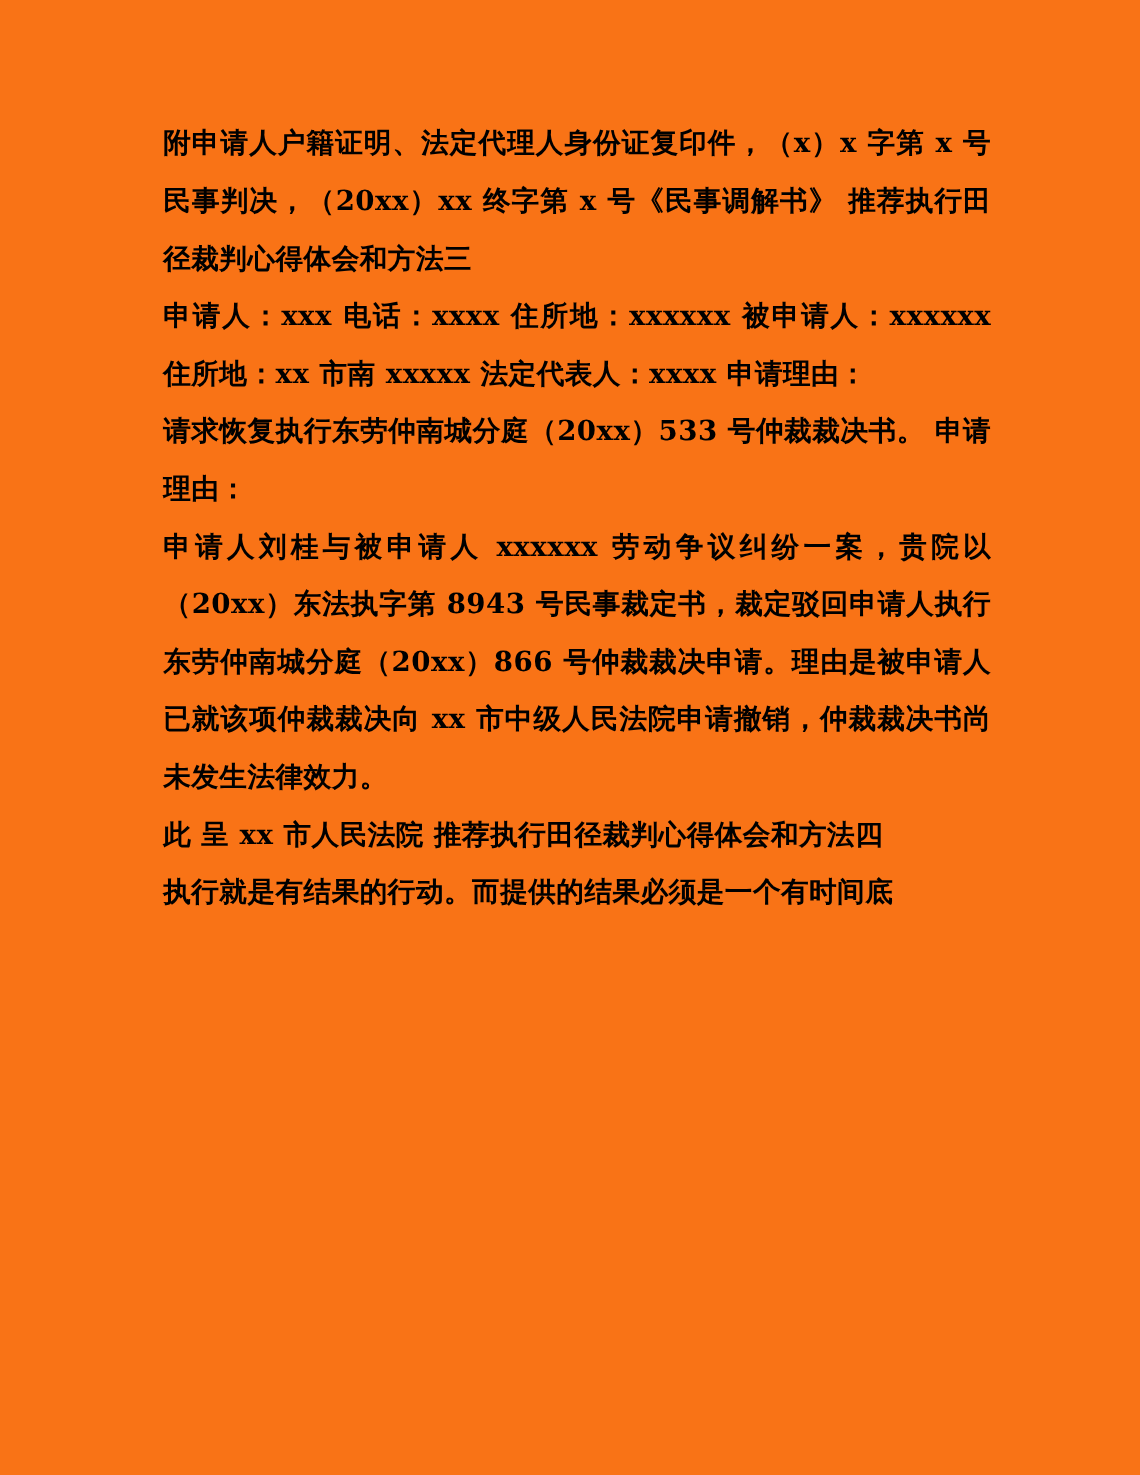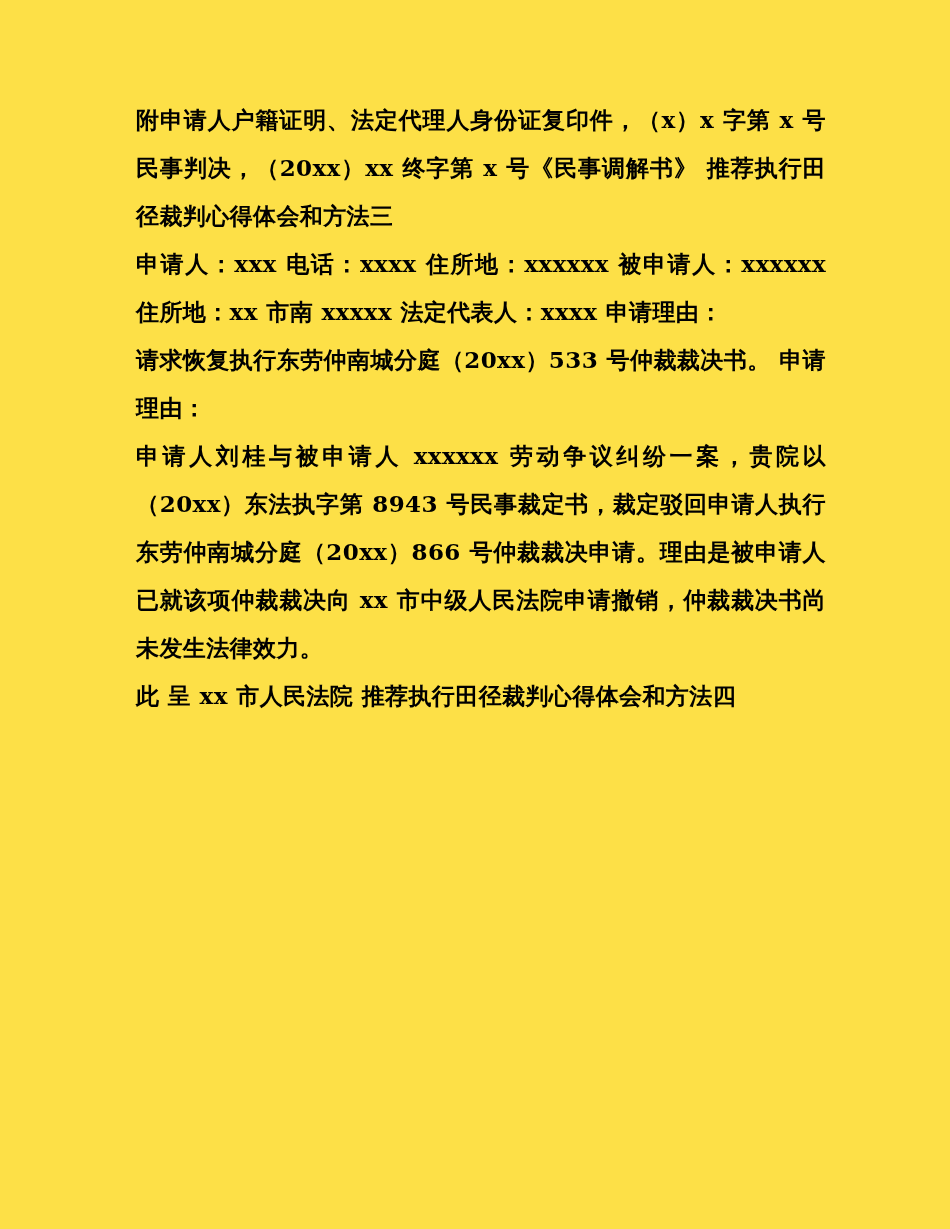--- a/index.html
+++ b/index.html
@@ -4,21 +4,21 @@
 <style>
   html, body {
     margin: 0;
     padding: 0;
     background: #ffffff;
   }
   .page {
     position: relative;
     width: 950px;
     height: 1229px;
-    background: #fde047;
+    background: #f97316;
     margin: 0 auto;
     overflow: hidden;
     box-sizing: border-box;
   }
   .doc-body {
     position: absolute;
     left: 136px;
     top: 96px;
     width: 690px;
   }
@@ -37,14 +37,15 @@
 </head>
 <body>
 
 <div class="page">
   <div class="doc-body">
     <p class="para">附申请人户籍证明、法定代理人身份证复印件，（x）x 字第 x 号民事判决，（20xx）xx 终字第 x 号《民事调解书》 推荐执行田径裁判心得体会和方法三</p>
     <p class="para">申请人：xxx 电话：xxxx 住所地：xxxxxx 被申请人：xxxxxx 住所地：xx 市南 xxxxx 法定代表人：xxxx 申请理由：</p>
     <p class="para">请求恢复执行东劳仲南城分庭（20xx）533 号仲裁裁决书。 申请理由：</p>
     <p class="para">申请人刘桂与被申请人 xxxxxx 劳动争议纠纷一案，贵院以（20xx）东法执字第 8943 号民事裁定书，裁定驳回申请人执行东劳仲南城分庭（20xx）866 号仲裁裁决申请。理由是被申请人已就该项仲裁裁决向 xx 市中级人民法院申请撤销，仲裁裁决书尚未发生法律效力。</p>
     <p class="para">此 呈 xx 市人民法院 推荐执行田径裁判心得体会和方法四</p>
+    <p class="para">执行就是有结果的行动。而提供的结果必须是一个有时间底</p>
   </div>
 </div>
 
 </body></html>

